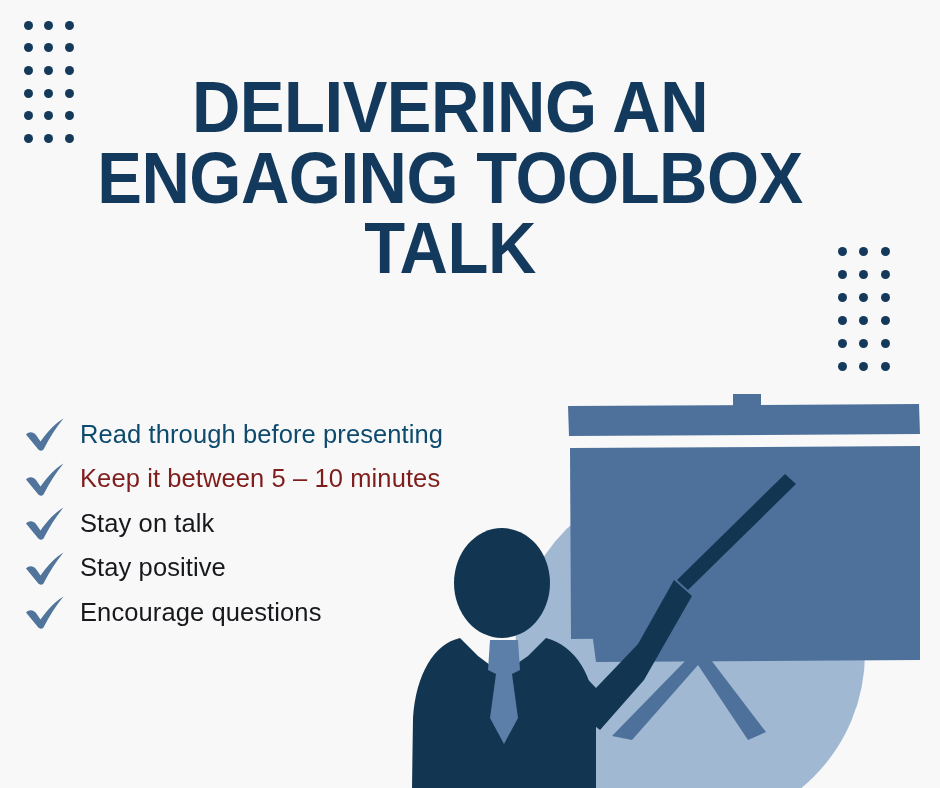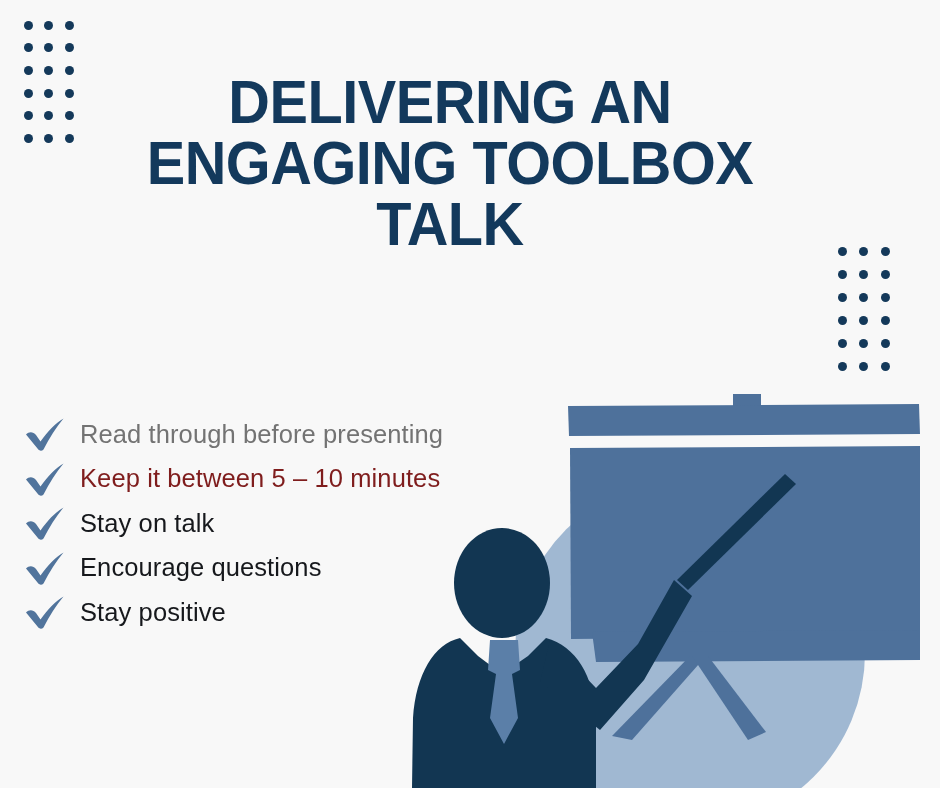--- a/index.html
+++ b/index.html
@@ -49,21 +49,21 @@
 
   
   #title-block {
     position: absolute;
     left: 0;
     top: 72px;
     width: 900px;
     text-align: center;
     color: #13395c;
     font-weight: 700;
-    font-size: 62px;
+    font-size: 72px;
     line-height: 0.98;
     letter-spacing: -0.5px;
     text-transform: uppercase;
     font-stretch: condensed;
   }
   #title-block .tline {
     display: block;
     white-space: nowrap;
     transform: scaleX(0.93);
   }
@@ -160,21 +160,21 @@
   </div>
 
   <div id="checklist">
 
     <div class="check-row">
       <span class="check-mark">
         <svg width="46" height="40" viewBox="0 0 46 40">
           <path d="M4 20.5 C7 17.5 11 17.5 14 21 L18.5 27.5 C26 17 33 9.5 41.5 4.5 C34 13.5 27.5 24 21.5 35.5 C19.5 37.5 17 36.8 15.5 34.5 L4 20.5 Z" fill="#51749c"></path>
         </svg>
       </span>
-      <span class="check-label" style="color: #737373;">Read through before presenting</span>
+      <span class="check-label" style="color: #0c4a6e;">Read through before presenting</span>
     </div>
 
 
     <div class="check-row">
       <span class="check-mark">
         <svg width="46" height="40" viewBox="0 0 46 40">
           <path d="M4 20.5 C7 17.5 11 17.5 14 21 L18.5 27.5 C26 17 33 9.5 41.5 4.5 C34 13.5 27.5 24 21.5 35.5 C19.5 37.5 17 36.8 15.5 34.5 L4 20.5 Z" fill="#51749c"></path>
         </svg>
       </span>
       <span class="check-label" style="color: #7f1d1d;">Keep it between 5 – 10 minutes</span>
@@ -188,30 +188,30 @@
       </span>
       <span class="check-label" style="color: rgb(22, 24, 28);">Stay on talk</span>
     </div>
 
     <div class="check-row">
       <span class="check-mark">
         <svg width="46" height="40" viewBox="0 0 46 40">
           <path d="M4 20.5 C7 17.5 11 17.5 14 21 L18.5 27.5 C26 17 33 9.5 41.5 4.5 C34 13.5 27.5 24 21.5 35.5 C19.5 37.5 17 36.8 15.5 34.5 L4 20.5 Z" fill="#51749c"></path>
         </svg>
       </span>
+      <span class="check-label" style="color: rgb(22, 24, 28);">Stay positive</span>
+    </div>
+
+    <div class="check-row">
+      <span class="check-mark">
+        <svg width="46" height="40" viewBox="0 0 46 40">
+          <path d="M4 20.5 C7 17.5 11 17.5 14 21 L18.5 27.5 C26 17 33 9.5 41.5 4.5 C34 13.5 27.5 24 21.5 35.5 C19.5 37.5 17 36.8 15.5 34.5 L4 20.5 Z" fill="#51749c"></path>
+        </svg>
+      </span>
       <span class="check-label" style="color: rgb(22, 24, 28);">Encourage questions</span>
-    </div>
-
-    <div class="check-row">
-      <span class="check-mark">
-        <svg width="46" height="40" viewBox="0 0 46 40">
-          <path d="M4 20.5 C7 17.5 11 17.5 14 21 L18.5 27.5 C26 17 33 9.5 41.5 4.5 C34 13.5 27.5 24 21.5 35.5 C19.5 37.5 17 36.8 15.5 34.5 L4 20.5 Z" fill="#51749c"></path>
-        </svg>
-      </span>
-      <span class="check-label" style="color: rgb(22, 24, 28);">Stay positive</span>
     </div>
 
   </div>
 
   <div id="illustration">
     <svg width="540" height="400" viewBox="0 0 540 400">
 
       <circle cx="290" cy="265" r="175" fill="#a0b8d2"></circle>
 
       <rect x="333" y="6" width="28" height="13" fill="#4e719b"></rect>

